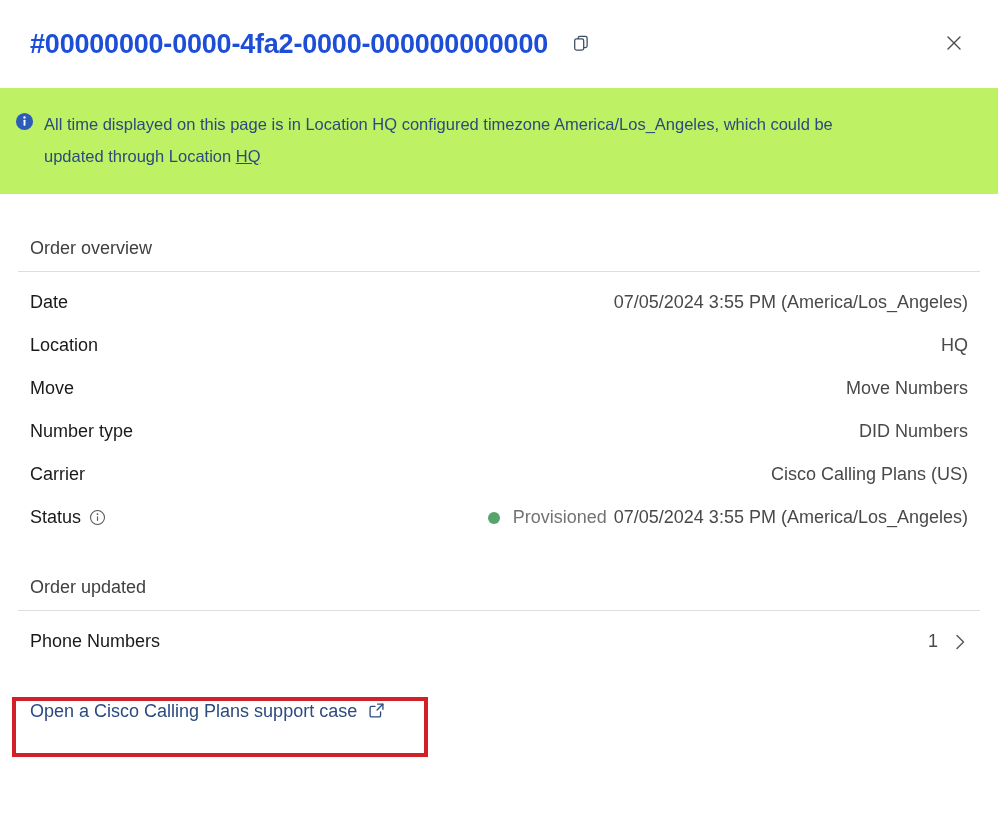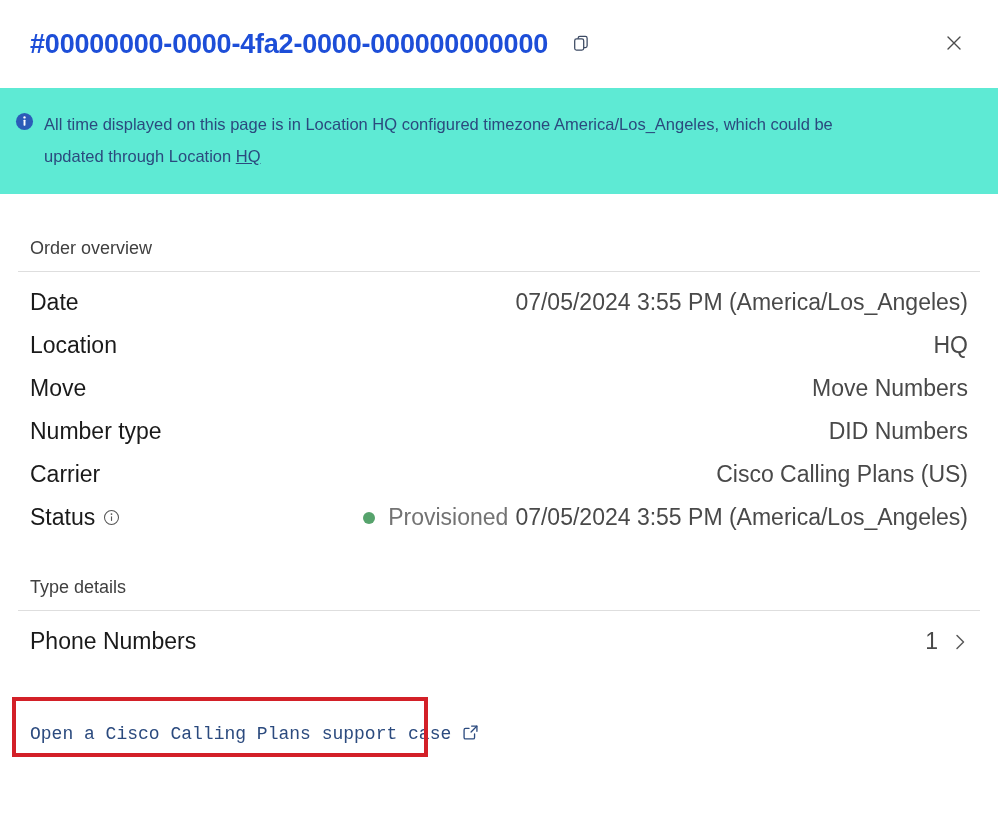--- a/index.html
+++ b/index.html
@@ -55,21 +55,21 @@
     align-items: center;
     justify-content: center;
     cursor: pointer;
     background: none;
     border: none;
     padding: 0;
   }
 
   
   .banner {
-    background: #5eead4;
+    background: #bef264;
     padding: 20px 24px 22px 14px;
     display: flex;
     align-items: flex-start;
     min-height: 90px;
   }
   .banner-icon {
     flex: 0 0 auto;
     margin-top: 3px;
     margin-right: 10px;
     width: 20px;
@@ -109,21 +109,21 @@
     background: #dedede;
     width: 100%;
   }
   .rows { padding: 0; }
   .row {
     display: flex;
     align-items: center;
     justify-content: space-between;
     padding: 0 12px;
     height: 43px;
-    font-size: 23px;
+    font-size: 18px;
   }
   .row:first-child { margin-top: 9px; }
   .row-label {
     color: #1a1a1a;
     display: flex;
     align-items: center;
     gap: 8px;
     white-space: nowrap;
   }
   .row-value {
@@ -186,26 +186,25 @@
     top: 8px;
     width: 416px;
     height: 60px;
     border: 4px solid #d32028;
     pointer-events: none;
   }
   .support-link {
     display: inline-flex;
     align-items: center;
     gap: 10px;
-    margin: 34px 0 0 12px;
+    margin: 12px 0 0 12px;
     font-size: 18px;
     color: #2b4a7e;
     cursor: pointer;
     text-decoration: none;
-    font-family: Liberation Mono, monospace;
   }
   .external-icon {
     display: inline-flex;
     align-items: center;
     justify-content: center;
     width: 18px;
     height: 18px;
     margin-bottom: 3px;
   }
 </style>
@@ -291,21 +290,21 @@
           <span class="status-dot"></span>
           <span class="status-label">Provisioned</span>
           <span class="status-time">07/05/2024 3:55 PM (America/Los_Angeles)</span>
         </div>
       </div>
 
     </div>
   </div>
 
   <div class="section">
-    <div class="section-title">Type details</div>
+    <div class="section-title">Order updated</div>
     <div class="divider"></div>
     <div class="rows">
       <div class="row">
         <div class="row-label">Phone Numbers</div>
         <div class="detail-value">
           <span>1</span>
           <span class="chevron-icon">
             <svg width="13" height="20" viewBox="0 0 13 20" fill="none" xmlns="http://www.w3.org/2000/svg">
               <path d="M3 3.5 L9.5 10 L3 16.5" stroke="#5a5a5a" stroke-width="1.5" stroke-linecap="round" stroke-linejoin="round"></path>
             </svg>

